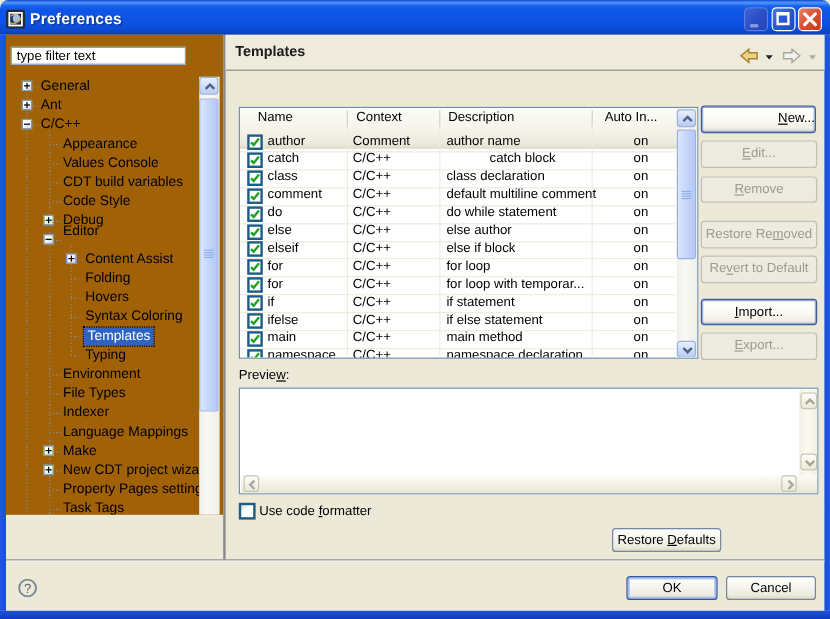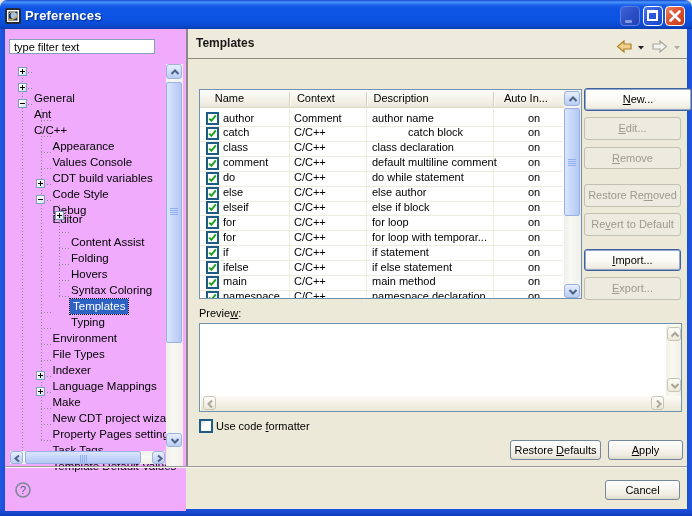--- a/index.html
+++ b/index.html
@@ -17,23 +17,23 @@
 #btn-min .dash{position:absolute;left:4px;top:13px;width:7px;height:3px;background:#8298dc;border-radius:1px;}
 #btn-max{left:643px;border:1px solid #fff;background:linear-gradient(135deg,#4a77ea 0%,#2b58dd 45%,#1c45c8 100%);}
 #btn-max .sq{position:absolute;left:3px;top:3px;width:11px;height:11px;border:2px solid #fff;border-top-width:3px;}
 #btn-close{left:665px;border:1px solid #fff;background:linear-gradient(135deg,#e8845f 0%,#dd5234 45%,#c23a18 100%);}
 
 .wb{position:absolute;background:linear-gradient(90deg,#2257e0,#1850d8);}
 #wb-l{left:0;top:29px;width:5px;height:480px;}
 #wb-r{left:687px;top:29px;width:5px;height:480px;background:linear-gradient(90deg,#1850d8,#2257e0);}
 #wb-b{left:0;top:509px;width:692px;height:7px;background:linear-gradient(180deg,#1c52dc,#0f3bbd);}
 
-#leftpanel{position:absolute;left:5px;top:29px;width:181px;height:482px;background:#f0abfc;overflow:hidden;}
+#leftpanel{position:absolute;left:5px;top:29px;width:181px;height:400px;background:#a16207;overflow:hidden;}
 #filter{position:absolute;left:4px;top:10px;width:146px;height:15px;border:1px solid #86a0bc;background:#fff;padding:1px 0 0 4px;font-size:11px;color:#000;}
-.trow{position:absolute;height:16px;line-height:16px;white-space:nowrap;color:#000;font-size:11.5px;margin-top:26px;}
+.trow{position:absolute;height:16px;line-height:16px;white-space:nowrap;color:#000;font-size:11.5px;}
 .texp{position:absolute;width:9px;height:9px;border:1px solid #7e9db8;background:linear-gradient(135deg,#fff 30%,#cdd9ea 100%);}
 .texp i{position:absolute;left:1px;top:3px;width:5px;height:1px;background:#000;}
 .texp b{position:absolute;left:3px;top:1px;width:1px;height:5px;background:#000;}
 .tsel{position:absolute;background:#2e63c4;color:#fff;height:15px;line-height:15px;padding:0 3px;outline:1px dotted #000;}
 .dotv{position:absolute;width:1px;background-image:repeating-linear-gradient(180deg,#8a8a8a 0 1px,transparent 1px 3px);}
 .doth{position:absolute;height:1px;background-image:repeating-linear-gradient(90deg,#8a8a8a 0 1px,transparent 1px 3px);}
 
 .sb-track-v{position:absolute;background:linear-gradient(90deg,#f0efe8,#f8f8f4 40%,#f0efe8);}
 .sb-track-h{position:absolute;background:linear-gradient(180deg,#f0efe8,#f8f8f4 40%,#f0efe8);}
 .sb-btn{position:absolute;border:1px solid #9cb2dd;border-radius:3px;background:linear-gradient(180deg,#e8effc 0%,#cfdef8 50%,#bacdf4 100%);}
@@ -44,21 +44,21 @@
 .chev{position:absolute;}
 
 #sep-v{position:absolute;left:186px;top:29px;width:2px;height:438px;background:#898989;}
 #sep-h{position:absolute;left:5px;top:466px;width:682px;height:1px;background:#999;box-shadow:0 1px 0 #f6f4ec;}
 
 #rp-head{position:absolute;left:188px;top:29px;width:499px;height:30px;background:#eeebdc;border-bottom:1px solid #8e8c80;}
 #rp-title{position:absolute;left:8px;top:7px;font-size:12px;font-weight:bold;color:#1a1a1a;}
 #lbl-create{position:absolute;left:199px;top:71px;}
 
 #tbl{position:absolute;left:199px;top:89px;width:383px;height:210px;border:1px solid #7192ae;background:#fff;overflow:hidden;}
-#tbl-head{position:absolute;left:0;top:0;width:381px;height:18px;background:linear-gradient(180deg,#fcfcf9 0%,#f4f2e7 60%,#eceade 88%,#ddd9c4 100%);}
+#tbl-head{position:absolute;left:0;top:0;width:381px;height:34px;background:linear-gradient(180deg,#fcfcf9 0%,#f4f2e7 60%,#eceade 88%,#ddd9c4 100%);}
 .th{position:absolute;top:2px;color:#000;}
 .thsep{position:absolute;top:2px;width:1px;height:14px;background:#d4d1bd;box-shadow:1px 0 0 #fbfbf8;}
 .rowline{position:absolute;left:0;width:363px;height:1px;background:#ececdf;}
 .colline{position:absolute;top:18px;width:1px;height:192px;background:#ececdf;}
 .cbx{position:absolute;width:13px;height:13px;border:2px solid #1d5c85;background:#fff;}
 .cbx svg{position:absolute;left:0px;top:0px;}
 .tcell{position:absolute;white-space:nowrap;}
 
 #tbl-sb{position:absolute;left:364px;top:0px;width:17px;height:208px;}
 
@@ -393,21 +393,21 @@
       </div>
       <div class="sb-btn" style="left:0px;top:194px;width:16px;height:14px;">
         <svg class="chev" width="16" height="14">
             <path d="M4.5 5 L8 8.5 L11.5 5" fill="none" stroke="#4d6185" stroke-width="2"></path>
           </svg>
       </div>
     </div>
   </div>
 
   <div id="btns">
-      <div class="btn btn-ring" style="left:584px;top:88px;width:108px;height:22.5px;line-height:20px;"><span class="u">N</span>ew...</div>
+      <div class="btn btn-ring" style="left:584px;top:88px;width:96px;height:22.5px;line-height:20px;text-align:right;"><span class="u">N</span>ew...</div>
       <div class="btn btn-dis" style="left:584px;top:117.3px;width:97px;height:22.5px;line-height:20px;"><span class="u">E</span>dit...</div>
       <div class="btn btn-dis" style="left:584px;top:146.7px;width:97px;height:22.5px;line-height:20px;"><span class="u">R</span>emove</div>
       <div class="btn btn-dis" style="left:584px;top:184px;width:97px;height:22.5px;line-height:20px;">Restore Re<span class="u">m</span>oved</div>
       <div class="btn btn-dis" style="left:584px;top:213.4px;width:97px;height:22.5px;line-height:20px;">Re<span class="u">v</span>ert to Default</div>
       <div class="btn btn-ring" style="left:584px;top:248.8px;width:97px;height:22.5px;line-height:20px;"><span class="u">I</span>mport...</div>
       <div class="btn btn-dis" style="left:584px;top:277px;width:97px;height:22.5px;line-height:20px;"><span class="u">E</span>xport...</div>
     </div>
 
   <div id="lbl-preview">Previe<span class="u">w</span>:</div>
   <div id="preview">
@@ -432,22 +432,22 @@
       <svg class="chev" width="13" height="14">
           <path d="M5 3.5 L8.5 7 L5 10.5" fill="none" stroke="#a8a8a0" stroke-width="2"></path>
         </svg>
     </div>
   </div>
 
   <div id="chk-fmt"></div>
   <div id="lbl-fmt">Use code <span class="u">f</span>ormatter</div>
 
   <div class="btn" style="left:510px;top:440px;width:91px;height:20px;line-height:18px;">Restore <span class="u">D</span>efaults</div>
-  <div class="btn" style="left:608px;top:440px;width:75px;height:20px;line-height:18px;"><span class="u">A</span>pply</div>
 
   <div id="sep-h"></div>
 
   <svg id="help" viewBox="0 0 16 16">
     <circle cx="8" cy="8" r="7" fill="none" stroke="#7e8894" stroke-width="1.6"></circle>
     <text x="8" y="12" text-anchor="middle" font-size="11" font-family="Liberation Sans" fill="#59616e">?</text>
   </svg>
+  <div class="btn btn-focus" style="left:522px;top:480px;width:76px;height:20px;line-height:18px;">OK</div>
   <div class="btn" style="left:605px;top:480px;width:75px;height:20px;line-height:18px;">Cancel</div>
 </div>
 
 </body></html>

